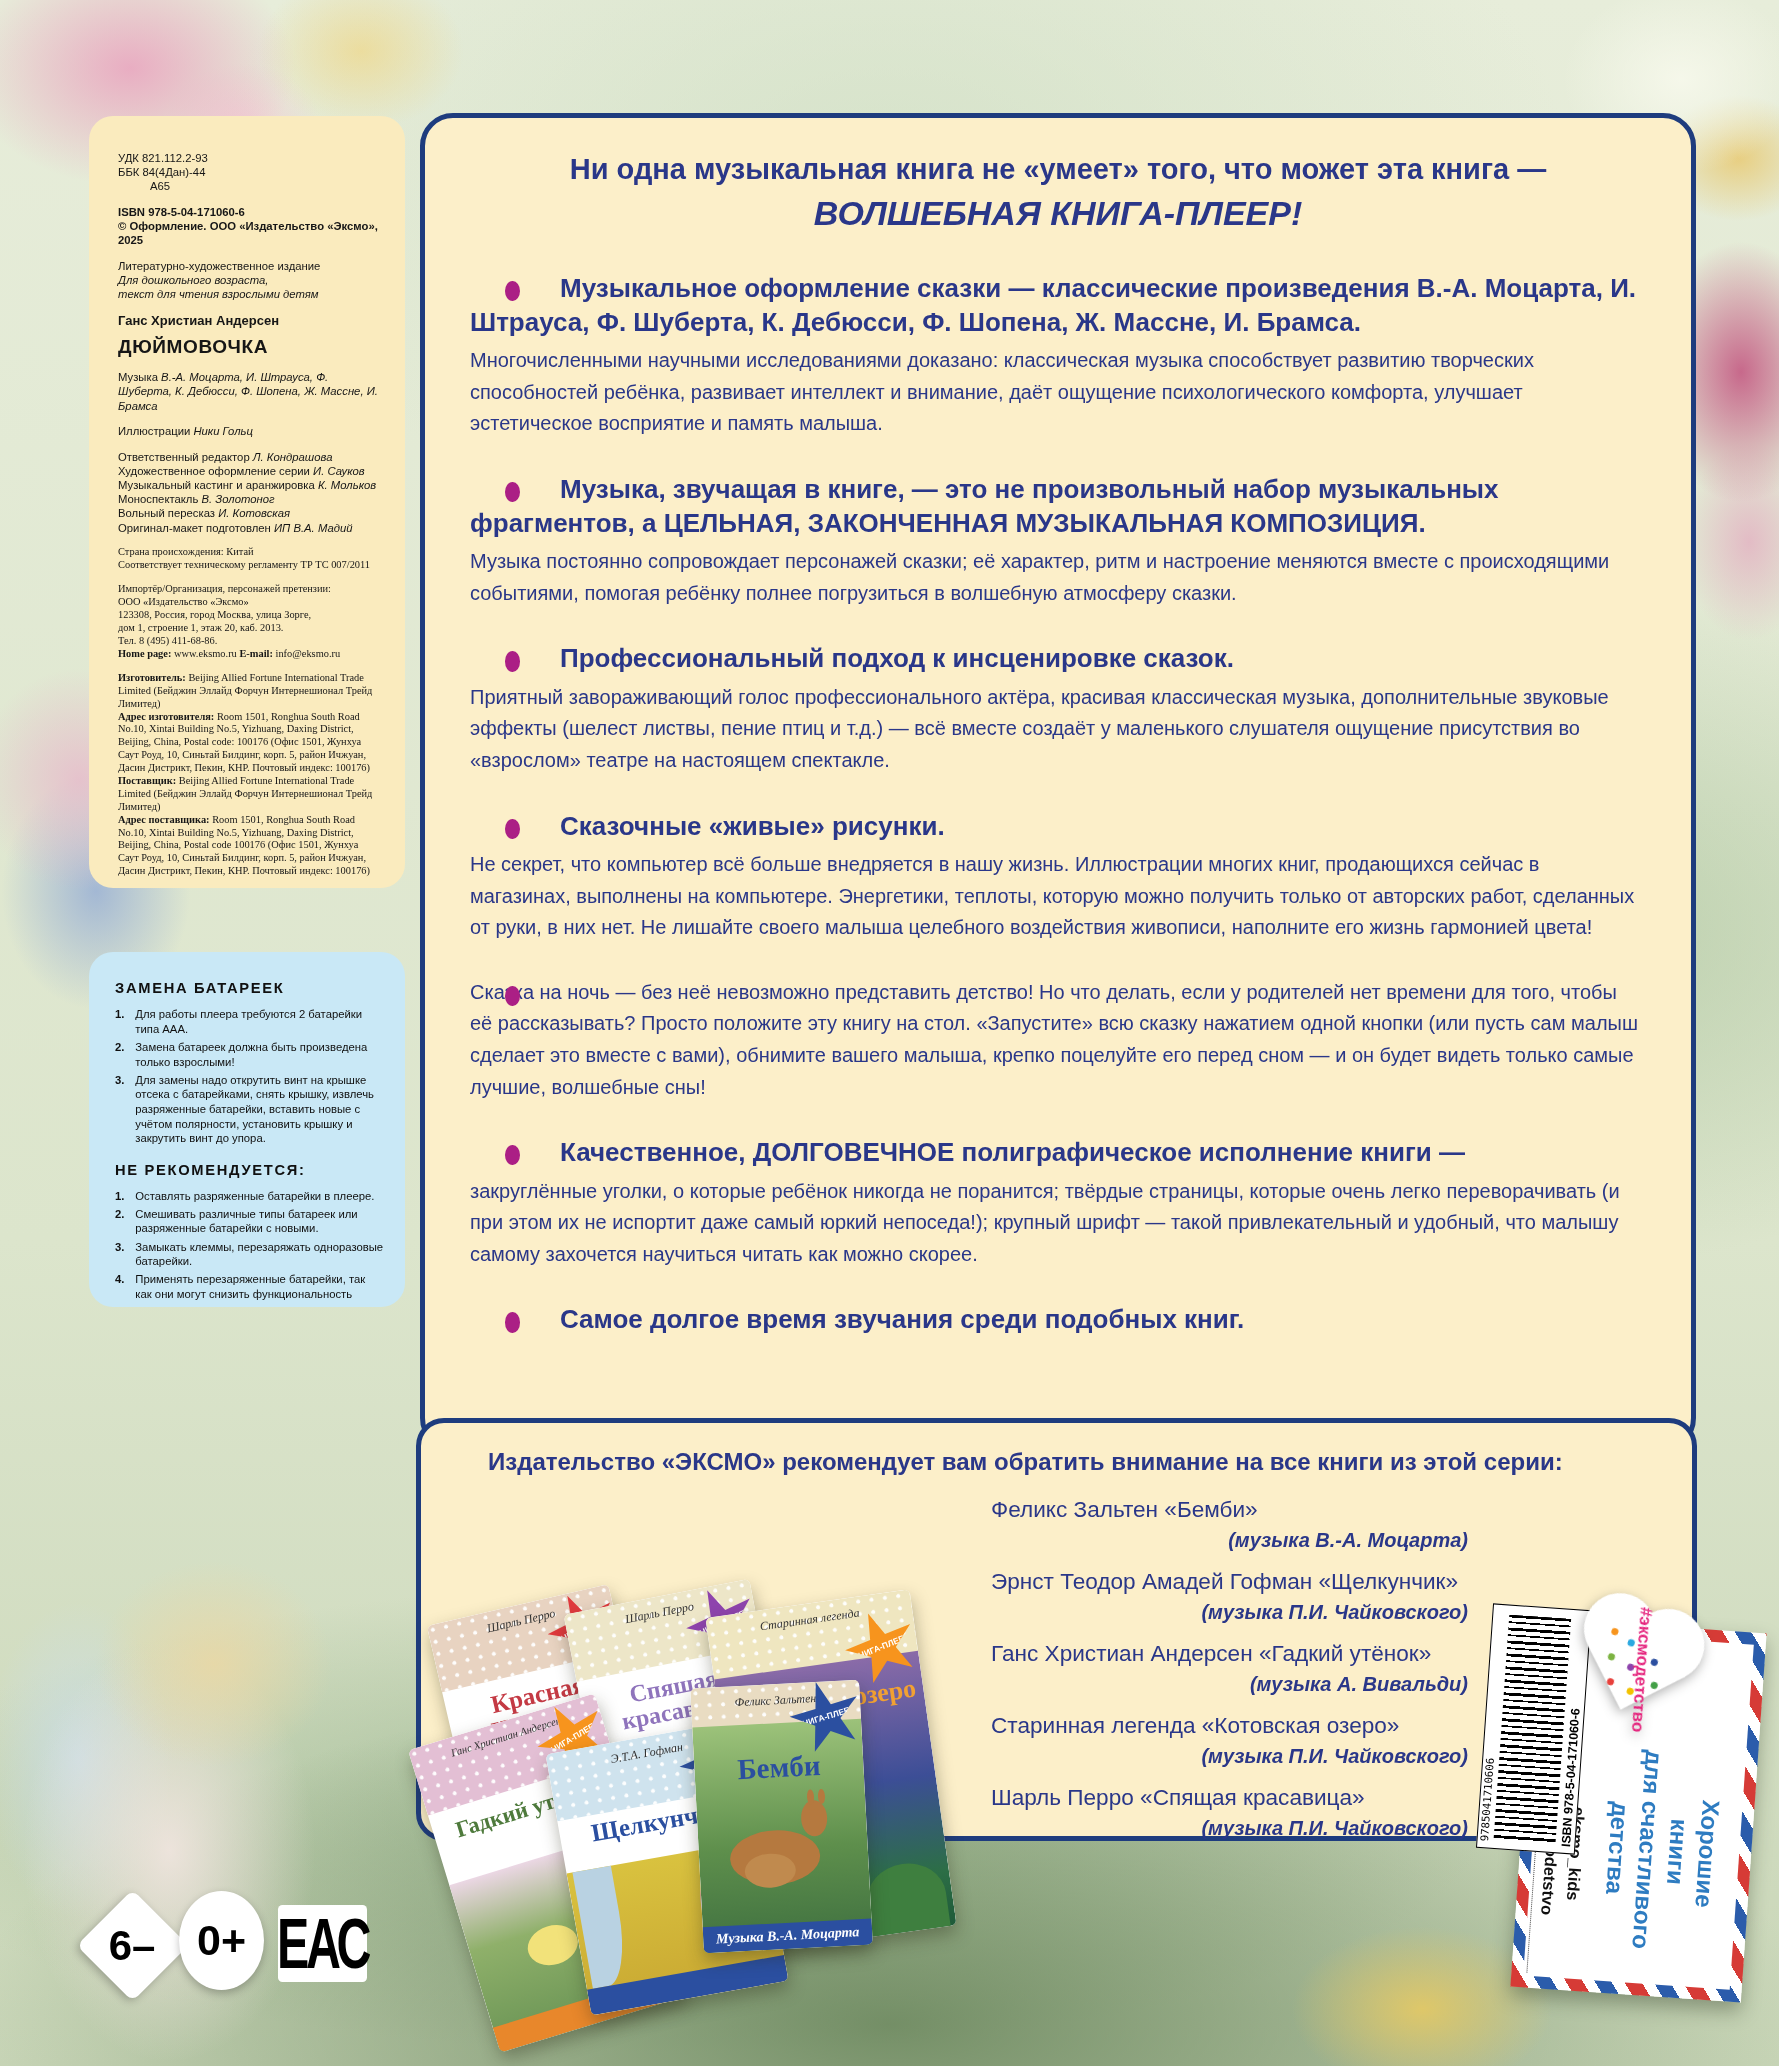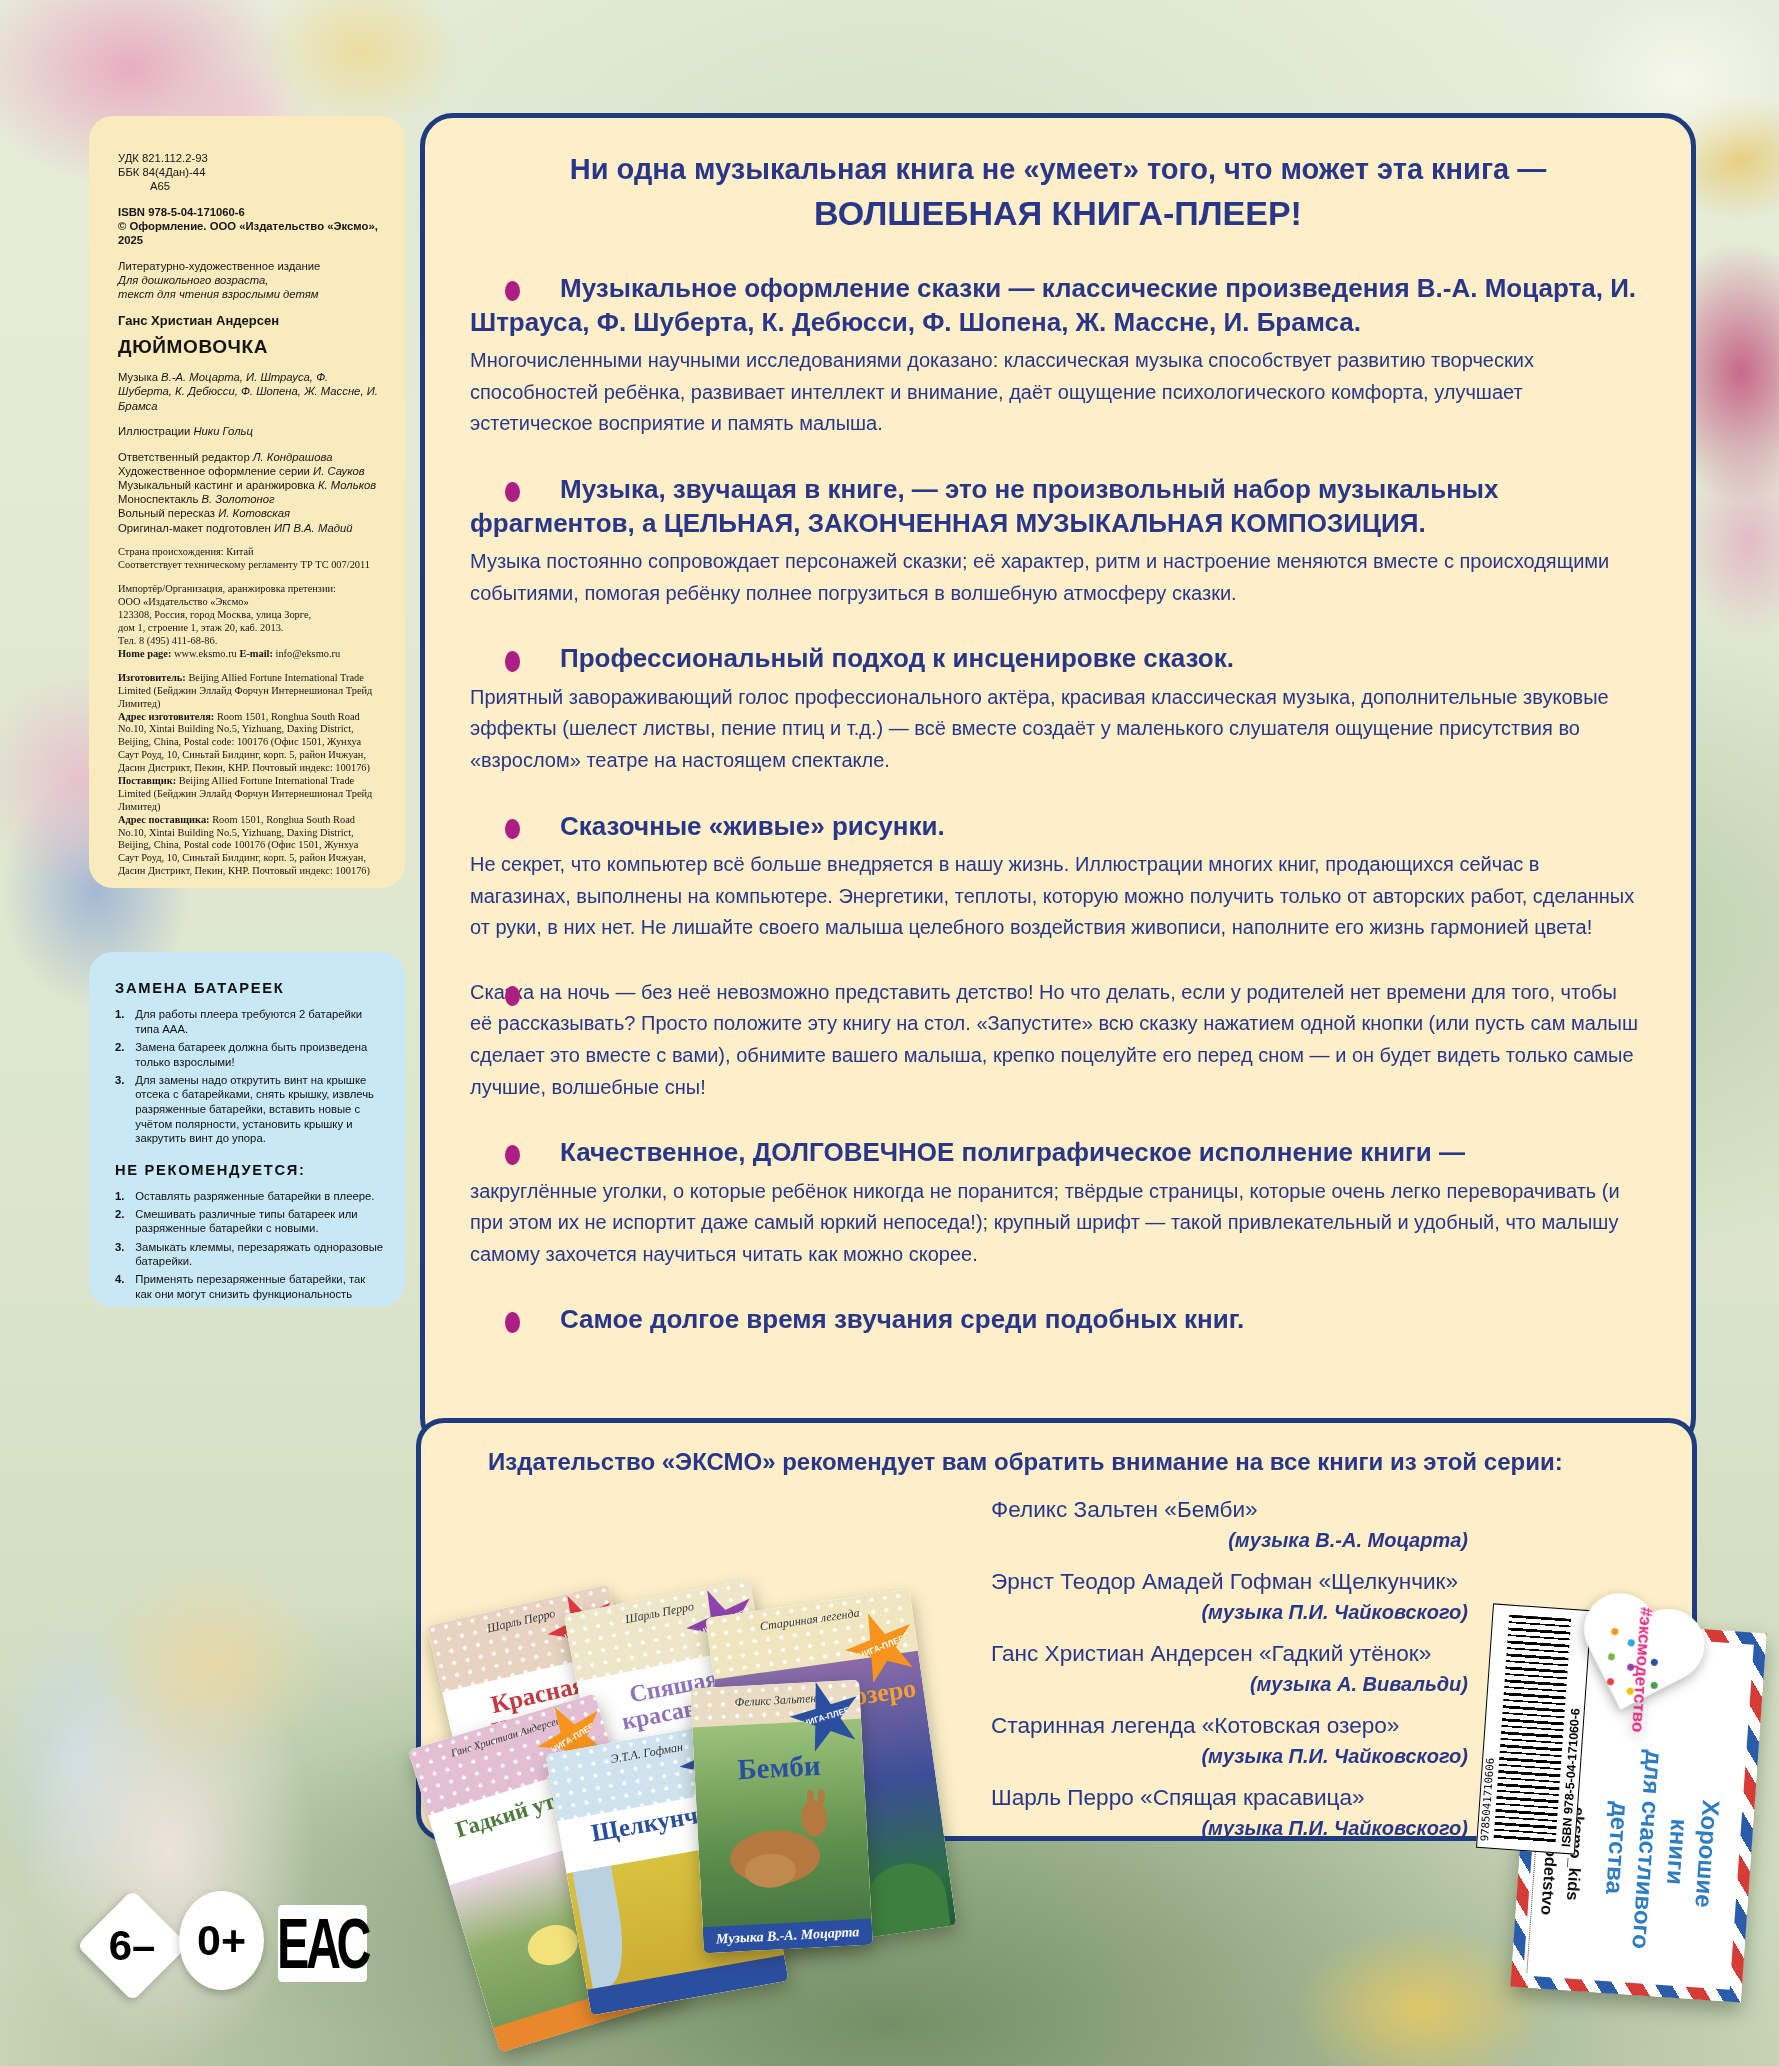--- a/index.html
+++ b/index.html
@@ -40,21 +40,21 @@
     font-size:11.3px;line-height:1.3;overflow:hidden;}
   .bluebox .bt{font-weight:bold;font-size:14.7px;letter-spacing:1.7px;margin-bottom:9px;}
   .bluebox .bt2{margin-top:14.7px;}
   .brow{display:flex;margin-bottom:3.4px;}
   .brow .num{flex:0 0 20.3px;font-weight:bold;}
   
   .mainpanel{position:absolute;left:420px;top:113px;width:1276px;height:1338px;background:#FCEFC9;
     border:5.1px solid #1E3C7E;border-radius:33px;box-sizing:border-box;padding:33px 36px 0 36px;
     color:#2A3789;overflow:hidden;}
   .mh1{font-weight:bold;font-size:29px;text-align:center;line-height:1.25;}
-  .mh2{font-weight:bold;font-size:34px;text-align:center;margin-top:6.8px;}
+  .mh2{font-weight:bold;font-size:34px;text-align:center;margin-top:6.8px;font-style:italic;}
   .sect{position:relative;margin-top:33px;padding:0 11.3px 0 9px;}
   .sect .dot{position:absolute;left:44px;top:9px;width:14.7px;height:20.3px;border-radius:50%;background:#AB1F85;}
   .sect .head{margin:0;font-weight:bold;font-size:26px;line-height:1.3;text-indent:90px;}
   .sect .body{margin:5.6px 0 0 0;font-size:20px;line-height:1.58;}
   
   .bottompanel{position:absolute;left:416px;top:1418px;width:1281px;height:423px;background:#FCEFC9;
     border:5.1px solid #1E3C7E;border-radius:28px;box-sizing:border-box;color:#2A3789;}
   .bp-head{position:absolute;left:67px;top:25px;font-weight:bold;font-size:24px;}
   .booklist{position:absolute;left:570px;top:74px;width:511px;}
   .book{margin-bottom:17px;}
@@ -149,21 +149,21 @@
       <div><span>Музыкальный кастинг и аранжировка </span><i>К. Мольков</i></div>
       <div><span>Моноспектакль </span><i>В. Золотоног</i></div>
       <div><span>Вольный пересказ </span><i>И. Котовская</i></div>
       <div><span>Оригинал-макет подготовлен </span><i>ИП В.А. Мадий</i></div>
     </div>
     <div class="serif g">
       <div>Страна происхождения: Китай</div>
       <div>Соответствует техническому регламенту ТР ТС 007/2011</div>
     </div>
     <div class="serif g">
-      <div>Импортёр/Организация, аранжировка претензии:</div>
+      <div>Импортёр/Организация, персонажей претензии:</div>
       <div>ООО «Издательство «Эксмо»</div>
       <div>123308, Россия, город Москва, улица Зорге,</div>
       <div>дом 1, строение 1, этаж 20, каб. 2013.</div>
       <div>Тел. 8 (495) 411-68-86.</div>
       <div><b>Home page:</b><span> www.eksmo.ru  </span><b>E-mail:</b><span> info@eksmo.ru</span></div>
     </div>
     <div class="serif g">
       <b>Изготовитель: </b><span>Beijing Allied Fortune International Trade Limited (Бейджин Эллайд Форчун Интернешионал Трейд Лимитед)</span><br>
       <b>Адрес изготовителя: </b><span>Room 1501, Ronghua South Road No.10, Xintai Building No.5, Yizhuang, Daxing District, Beijing, China, Postal code: 100176 (Офис 1501, Жунхуа Саут Роуд, 10, Синьтай Билдинг, корп. 5,  район Ичжуан, Дасин Дистрикт, Пекин, КНР. Почтовый индекс: 100176)</span><br>
       <b>Поставщик: </b><span>Beijing Allied Fortune International Trade Limited (Бейджин Эллайд Форчун Интернешионал Трейд Лимитед)</span><br>

